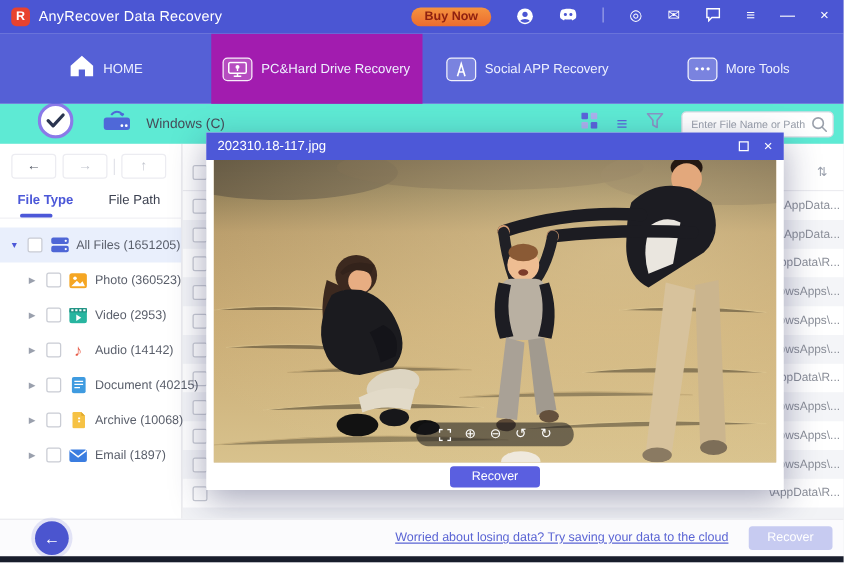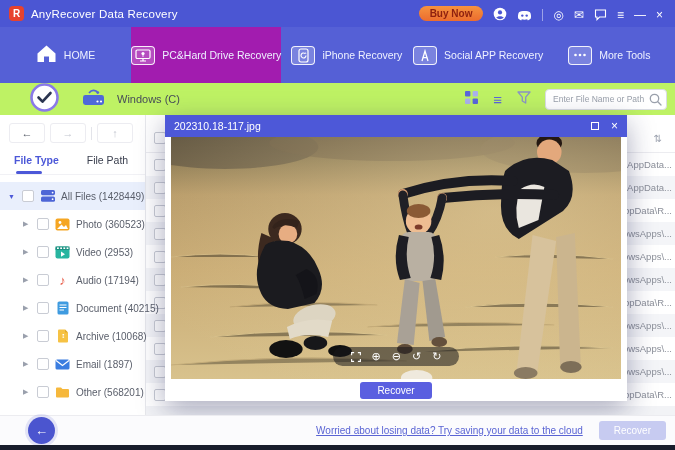--- a/index.html
+++ b/index.html
@@ -5,36 +5,36 @@
   * { margin:0; padding:0; box-sizing:border-box; }
   html,body { width:675px; height:450px; overflow:hidden; }
   body { font-family:"Liberation Sans", sans-serif; background:#eef0f3; position:relative; }
 
   
   .titlebar { position:absolute; top:0; left:0; right:0; height:27px; background:#4b56d3;
     display:flex; align-items:center; padding:0 12px 0 9px; gap:7px; z-index:10; }
   .logo { width:15px; height:15px; border-radius:4px; background:#e8422e; color:#fff;
     font-size:10px; font-weight:bold; display:flex; align-items:center; justify-content:center; flex:none; }
   .app-title { color:#fff; font-size:11.5px; letter-spacing:.2px; }
-  .tb-right { margin-left:auto; display:flex; align-items:flex-end; gap:10px; }
+  .tb-right { margin-left:auto; display:flex; align-items:flex-start; gap:20px; }
   .buy-now { background:linear-gradient(#f5933f,#ec6c2e); color:#8f2110; font-weight:bold;
     font-size:10px; padding:2px 11px; border-radius:9px; border:none; cursor:pointer; }
   .tb-ic { color:#fff; font-size:12px; line-height:1; display:flex; align-items:center; }
   .tb-sep { width:1px; height:12px; background:rgba(255,255,255,.45); }
 
   
   .nav { position:absolute; top:27px; left:0; right:0; height:56px; background:#5560d6; display:flex; z-index:9; }
   .nav-tab { flex:1; display:flex; align-items:center; justify-content:center; gap:7px; cursor:pointer; }
   .nav-tab.active { background:#a21caf; }
   .nav-label { font-size:10.5px; color:#eef1ff; white-space:nowrap; }
   .tab-badge { width:24px; height:19px; border:1.4px solid rgba(255,255,255,.9); border-radius:4px;
     background:rgba(255,255,255,.22); display:flex; align-items:center; justify-content:center; }
 
   
-  .toolbar { position:absolute; top:83px; left:0; right:0; height:32px; background:#bef264;
+  .toolbar { position:absolute; top:83px; left:0; right:0; height:32px; background:#5eead4;
     display:flex; align-items:center; z-index:3; }
   .check-badge { margin-left:30px; flex:none; }
   .drive-ic { margin-left:22px; flex:none; }
   .drive-label { margin-left:11px; font-size:11px; color:#474c59; }
   .files-found { margin-left:24px; font-size:11px; font-weight:bold; color:#2e3a6e; }
   .view-ics { margin-left:auto; display:flex; align-items:center; gap:15px; }
   .list-glyph { color:#5a66da; font-size:15px; font-weight:bold; line-height:1; }
   .searchbox { position:relative; margin:0 8px 0 14px; }
   .searchbox input { width:122px; height:21px; border:1px solid #d9dce3; border-radius:4px;
     font-size:8.5px; color:#555; padding:0 20px 0 7px; font-family:"Liberation Sans",sans-serif; outline:none; }
@@ -68,21 +68,21 @@
   .tree-row { height:28px; display:flex; align-items:center; gap:5px; padding-left:8px; cursor:pointer; }
   .tree-row.selected { background:#e9effc; }
   .tree-row.child { padding-left:23px; }
   .caret { width:9px; font-size:7px; color:#9aa0ad; flex:none; }
   .caret.open { color:#4c58d8; }
   .tree-ic { width:17px; height:15px; flex:none; display:flex; align-items:center; justify-content:center; }
   .tree-label { font-size:10px; color:#5a5f6b; white-space:nowrap; }
   .note-glyph { color:#e85c48; font-size:13px; font-weight:bold; line-height:1; }
 
   
-  .modal { position:absolute; left:165px; top:115px; width:462px; height:286px; background:#fff;
+  .modal { position:absolute; left:165px; top:106px; width:462px; height:286px; background:#fff;
     box-shadow:0 8px 26px rgba(25,30,80,.38); z-index:5; }
   .m-title { height:22px; background:#4d58d8; display:flex; align-items:center; padding:0 9px; }
   .m-name { color:#fff; font-size:10.5px; }
   .m-ctrls { margin-left:auto; display:flex; align-items:center; gap:12px; }
   .m-max { width:8px; height:8px; border:1.2px solid #fff; cursor:pointer; }
   .m-close { color:#fff; font-size:12px; line-height:1; cursor:pointer; }
   .m-body { position:relative; height:242px; margin:0 6px; overflow:hidden; background:#c9ab74; }
   .m-body svg.photo { display:block; width:100%; height:100%; }
   .viewer-bar { position:absolute; left:50%; transform:translateX(-50%); bottom:13px; width:126px; height:19px;
     background:rgba(24,24,28,.55); border-radius:10px; display:flex; align-items:center; justify-content:center;
@@ -151,30 +151,20 @@
   <div class="nav-tab active">
     <span class="tab-badge">
       <svg width="16" height="13" viewBox="0 0 16 13">
           <rect x="1" y="1" width="14" height="8.5" rx="1.2" fill="none" stroke="#fff" stroke-width="1.2"></rect>
           <circle cx="8" cy="4.6" r="1.6" fill="#fff"></circle>
           <path d="M8 6.2 V7.8" stroke="#fff" stroke-width="1.1"></path>
           <path d="M8 9.5 V12 M5 12 H11" stroke="#fff" stroke-width="1.2"></path>
         </svg>
     </span>
     <span class="nav-label">PC&amp;Hard Drive Recovery</span>
-  </div>
-  <div class="nav-tab">
-    <span class="tab-badge">
-      <svg width="11" height="15" viewBox="0 0 11 15">
-          <rect x="1" y="1" width="9" height="13" rx="2" fill="none" stroke="#fff" stroke-width="1.2"></rect>
-          <path d="M8 7.5 a2.5 2.5 0 1 1 -1-2" fill="none" stroke="#fff" stroke-width="1.1"></path>
-          <path d="M7.3 4.2 7 5.8 8.6 5.6z" fill="#fff"></path>
-        </svg>
-    </span>
-    <span class="nav-label">iPhone Recovery</span>
   </div>
   <div class="nav-tab">
     <span class="tab-badge">
       <svg width="12" height="13" viewBox="0 0 12 13">
           <path d="M3 12 6 2 9 12 M4.2 8.6 H7.8" fill="none" stroke="#fff" stroke-width="1.3"></path>
         </svg>
     </span>
     <span class="nav-label">Social APP Recovery</span>
   </div>
   <div class="nav-tab">
@@ -300,21 +290,21 @@
       <span class="caret open">▼</span>
       <span class="cb"></span>
       <span class="tree-ic">
         <svg width="16" height="14" viewBox="0 0 16 14">
             <rect x="1" y="1" width="14" height="5.2" rx="1.6" fill="#4e66d6"></rect>
             <rect x="1" y="7.6" width="14" height="5.2" rx="1.6" fill="#4e66d6"></rect>
             <circle cx="12.6" cy="3.6" r=".9" fill="#fff"></circle>
             <circle cx="12.6" cy="10.2" r=".9" fill="#fff"></circle>
           </svg>
       </span>
-      <span class="tree-label">All Files (1428449)</span>
+      <span class="tree-label">All Files (1651205)</span>
     </div>
     <div class="tree-row child">
       <span class="caret">▶</span>
       <span class="cb"></span>
       <span class="tree-ic">
         <svg width="15" height="13" viewBox="0 0 15 13">
             <rect x="0.5" y="0.5" width="14" height="12" rx="2" fill="#f5a623"></rect>
             <circle cx="5" cy="4.5" r="1.4" fill="#fff"></circle>
             <path d="M2 11 L6.5 6.5 9 9 11 7 13 11z" fill="#fff"></path>
           </svg>
@@ -336,21 +326,21 @@
           </svg>
       </span>
       <span class="tree-label">Video (2953)</span>
     </div>
     <div class="tree-row child">
       <span class="caret">▶</span>
       <span class="cb"></span>
       <span class="tree-ic">
           <span class="note-glyph">♪</span>
         </span>
-      <span class="tree-label">Audio (17194)</span>
+      <span class="tree-label">Audio (14142)</span>
     </div>
     <div class="tree-row child">
       <span class="caret">▶</span>
       <span class="cb"></span>
       <span class="tree-ic">
         <svg width="12" height="14" viewBox="0 0 12 14">
             <rect x="0.5" y="0.5" width="11" height="13" rx="1.6" fill="#3f9be0"></rect>
             <path d="M2.5 4 H9.5 M2.5 6.5 H9.5 M2.5 9 H7" stroke="#fff" stroke-width="1"></path>
           </svg>
       </span>
@@ -371,30 +361,20 @@
     <div class="tree-row child">
       <span class="caret">▶</span>
       <span class="cb"></span>
       <span class="tree-ic">
         <svg width="15" height="11" viewBox="0 0 15 11">
             <rect x="0.5" y="0.5" width="14" height="10" rx="1.6" fill="#3b7de0"></rect>
             <path d="M1 1.5 L7.5 6.5 14 1.5" fill="none" stroke="#fff" stroke-width="1.2"></path>
           </svg>
       </span>
       <span class="tree-label">Email (1897)</span>
-    </div>
-    <div class="tree-row child">
-      <span class="caret">▶</span>
-      <span class="cb"></span>
-      <span class="tree-ic">
-        <svg width="15" height="12" viewBox="0 0 15 12">
-            <path d="M1 2.5 Q1 1.5 2 1.5 H6 L7.5 3 H13 Q14 3 14 4 V10.5 Q14 11.5 13 11.5 H2 Q1 11.5 1 10.5z" fill="#f6b83c"></path>
-          </svg>
-      </span>
-      <span class="tree-label">Other (568201)</span>
     </div>
   </div>
 </div>
 
 <div class="modal">
   <div class="m-title">
     <span class="m-name">202310.18-117.jpg</span>
     <span class="m-ctrls">
       <span class="m-max"></span>
       <span class="m-close">×</span>

